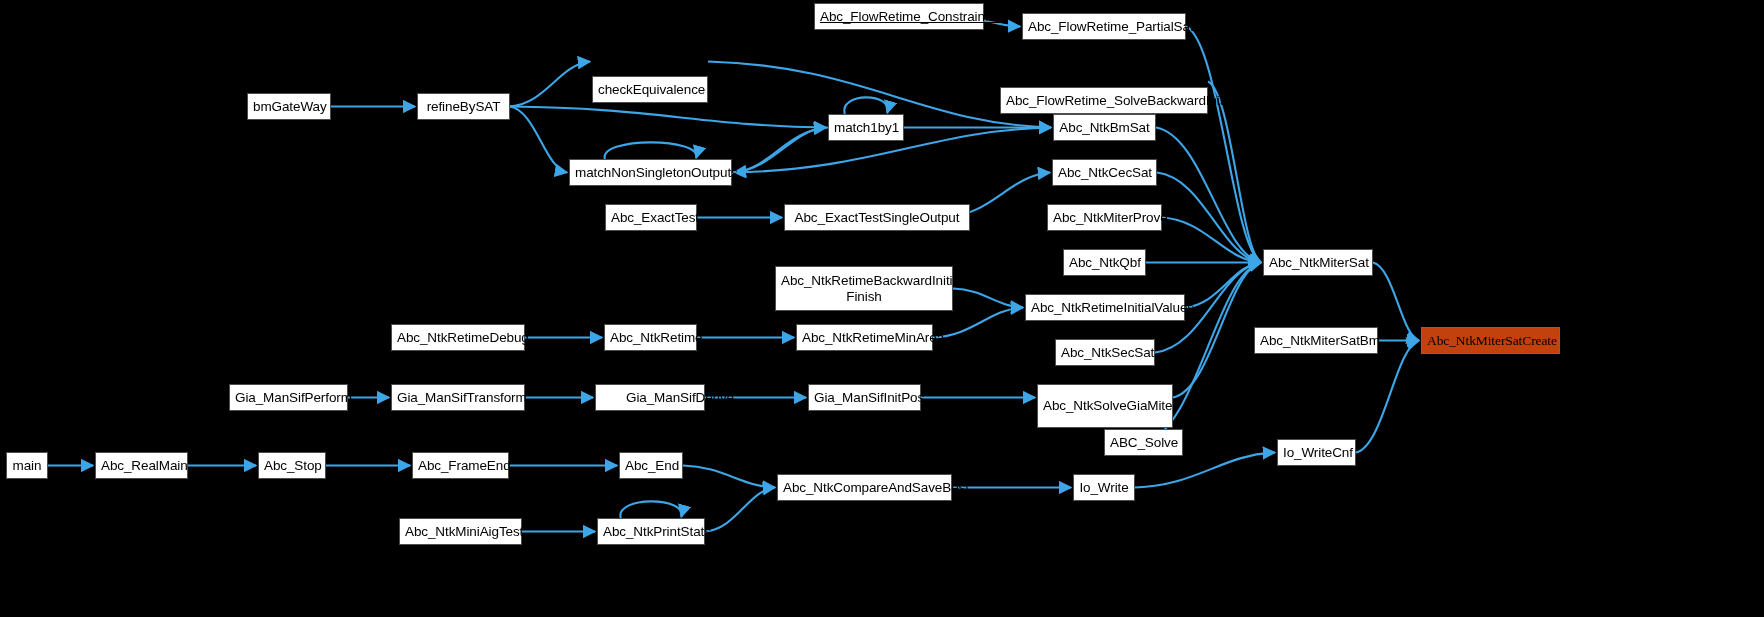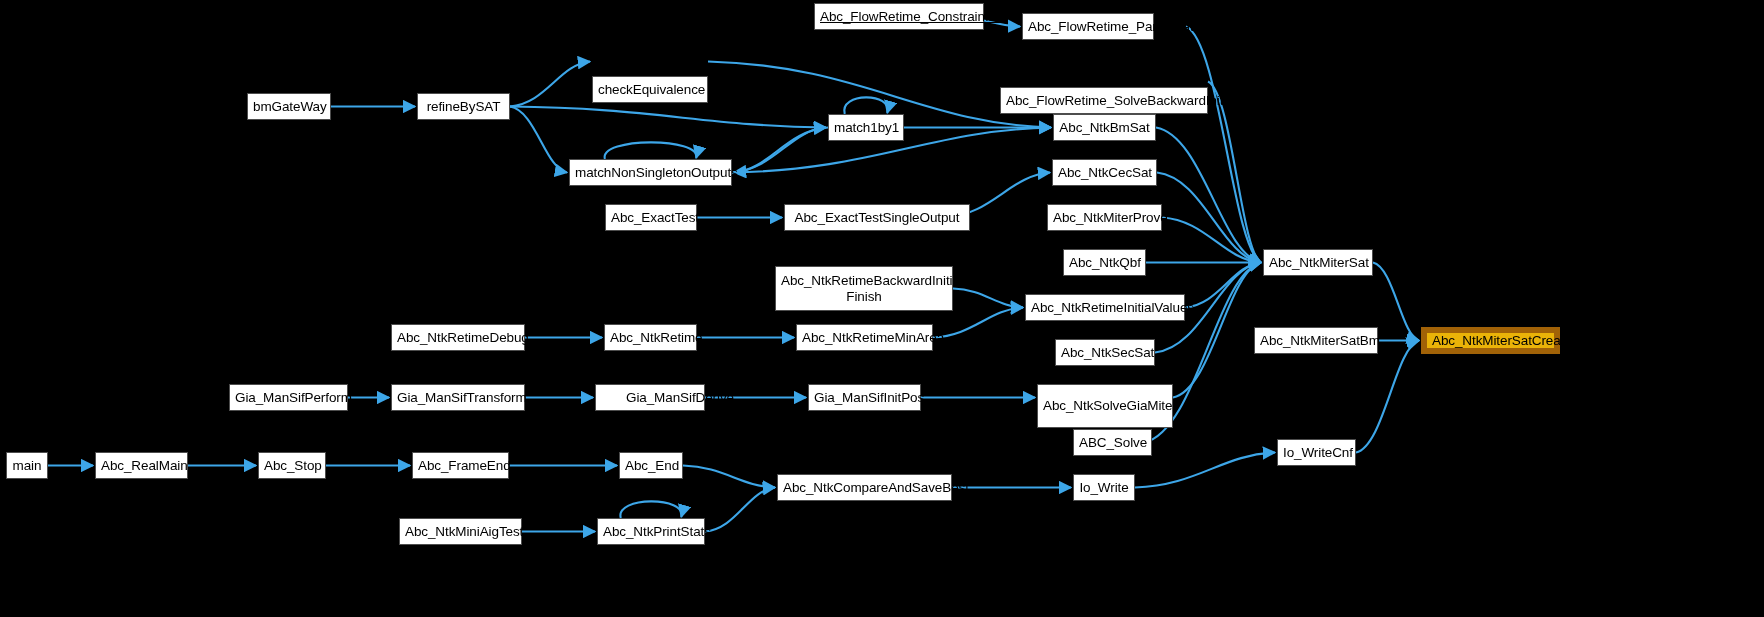--- a/index.html
+++ b/index.html
@@ -35,22 +35,23 @@
     line-height: 1.18;
     display: flex;
     align-items: center;
     justify-content: center;
     text-align: center;
     white-space: pre-line;
     letter-spacing: -0.1px;
     z-index: 5;
   }
   .node.highlight {
-    background: #eab308;
-    border: 6px solid #a16207;
+    background: #c2410c;
+    border: 1px solid #a16207;
+    font-family: Liberation Serif, serif;
   }
   .node-label {
     display: block;
     width: 100%;
     padding: 0 5px;
     box-sizing: border-box;
   }
 </style>
 </head>
 <body>
@@ -109,41 +110,41 @@
         <path d="M 1373 262.5 C 1393.7 267.18, 1401.52 335.82, 1419 340.5" marker-end="url(#arrow)"></path>
         <path d="M 1378 340.5 L 1419 340.5" marker-end="url(#arrow)"></path>
       </g>
   </svg>
 <div class="node" style="left: 247px; top: 93px; width: 84px; height: 27px;"><span class="node-label">bmGateWay</span></div>
     <div class="node" style="left: 417px; top: 93px; width: 93px; height: 27px;"><span class="node-label">refineBySAT</span></div>
     <div class="node" style="left: 592px; top: 48px; width: 116px; height: 27px; margin-top: 28px;"><span class="node-label">checkEquivalence</span></div>
     <div class="node" style="left: 569px; top: 159px; width: 163px; height: 27px;"><span class="node-label">matchNonSingletonOutputs</span></div>
     <div class="node" style="left: 828px; top: 114px; width: 76px; height: 27px;"><span class="node-label">match1by1</span></div>
     <div class="node" style="left: 814px; top: 3px; width: 170px; height: 27px; text-decoration: underline;"><span class="node-label">Abc_FlowRetime_ConstrainInit</span></div>
-    <div class="node" style="left: 1022px; top: 13px; width: 132px; height: 27px;"><span class="node-label">Abc_FlowRetime_PartialSat</span></div>
+    <div class="node" style="left: 1022px; top: 13px; width: 164px; height: 27px;"><span class="node-label">Abc_FlowRetime_PartialSat</span></div>
     <div class="node" style="left: 1000px; top: 68px; width: 208px; height: 27px; margin-top: 19px;"><span class="node-label">Abc_FlowRetime_SolveBackwardInit</span></div>
     <div class="node" style="left: 1053px; top: 114px; width: 103px; height: 27px;"><span class="node-label">Abc_NtkBmSat</span></div>
     <div class="node" style="left: 1052px; top: 159px; width: 105px; height: 27px;"><span class="node-label">Abc_NtkCecSat</span></div>
     <div class="node" style="left: 605px; top: 204px; width: 92px; height: 27px;"><span class="node-label">Abc_ExactTest</span></div>
     <div class="node" style="left: 784px; top: 204px; width: 186px; height: 27px;"><span class="node-label">Abc_ExactTestSingleOutput</span></div>
     <div class="node" style="left: 1047px; top: 204px; width: 115px; height: 27px;"><span class="node-label">Abc_NtkMiterProve</span></div>
     <div class="node" style="left: 1063px; top: 249px; width: 83px; height: 27px;"><span class="node-label">Abc_NtkQbf</span></div>
     <div class="node" style="left: 775px; top: 266px; width: 178px; height: 45px;"><span class="node-label">Abc_NtkRetimeBackwardInitial
 Finish</span></div>
     <div class="node" style="left: 1025px; top: 294px; width: 160px; height: 27px;"><span class="node-label">Abc_NtkRetimeInitialValues</span></div>
     <div class="node" style="left: 391px; top: 324px; width: 134px; height: 27px;"><span class="node-label">Abc_NtkRetimeDebug</span></div>
     <div class="node" style="left: 604px; top: 324px; width: 93px; height: 27px;"><span class="node-label">Abc_NtkRetime</span></div>
     <div class="node" style="left: 796px; top: 324px; width: 137px; height: 27px;"><span class="node-label">Abc_NtkRetimeMinArea</span></div>
     <div class="node" style="left: 1055px; top: 339px; width: 100px; height: 27px;"><span class="node-label">Abc_NtkSecSat</span></div>
     <div class="node" style="left: 229px; top: 384px; width: 119px; height: 27px;"><span class="node-label">Gia_ManSifPerform</span></div>
     <div class="node" style="left: 391px; top: 384px; width: 134px; height: 27px;"><span class="node-label">Gia_ManSifTransform</span></div>
     <div class="node" style="left: 595px; top: 384px; width: 110px; height: 27px; padding-left: 25px;"><span class="node-label">Gia_ManSifDerive</span></div>
     <div class="node" style="left: 808px; top: 384px; width: 113px; height: 27px;"><span class="node-label">Gia_ManSifInitPos</span></div>
     <div class="node" style="left: 1037px; top: 384px; width: 136px; height: 44px;"><span class="node-label">Abc_NtkSolveGiaMiter</span></div>
-    <div class="node" style="left: 1073px; top: 429px; width: 79px; height: 27px;"><span class="node-label">ABC_Solve</span></div>
+    <div class="node" style="left: 1104px; top: 429px; width: 79px; height: 27px;"><span class="node-label">ABC_Solve</span></div>
     <div class="node" style="left: 6px; top: 452px; width: 42px; height: 27px;"><span class="node-label">main</span></div>
     <div class="node" style="left: 95px; top: 452px; width: 93px; height: 27px;"><span class="node-label">Abc_RealMain</span></div>
     <div class="node" style="left: 258px; top: 452px; width: 68px; height: 27px;"><span class="node-label">Abc_Stop</span></div>
     <div class="node" style="left: 412px; top: 452px; width: 97px; height: 27px;"><span class="node-label">Abc_FrameEnd</span></div>
     <div class="node" style="left: 619px; top: 452px; width: 64px; height: 27px;"><span class="node-label">Abc_End</span></div>
     <div class="node" style="left: 777px; top: 474px; width: 175px; height: 27px;"><span class="node-label">Abc_NtkCompareAndSaveBest</span></div>
     <div class="node" style="left: 1073px; top: 474px; width: 62px; height: 27px;"><span class="node-label">Io_Write</span></div>
     <div class="node" style="left: 399px; top: 518px; width: 123px; height: 27px;"><span class="node-label">Abc_NtkMiniAigTest</span></div>
     <div class="node" style="left: 597px; top: 518px; width: 108px; height: 27px;"><span class="node-label">Abc_NtkPrintStats</span></div>
     <div class="node" style="left: 1263px; top: 249px; width: 110px; height: 27px;"><span class="node-label">Abc_NtkMiterSat</span></div>

